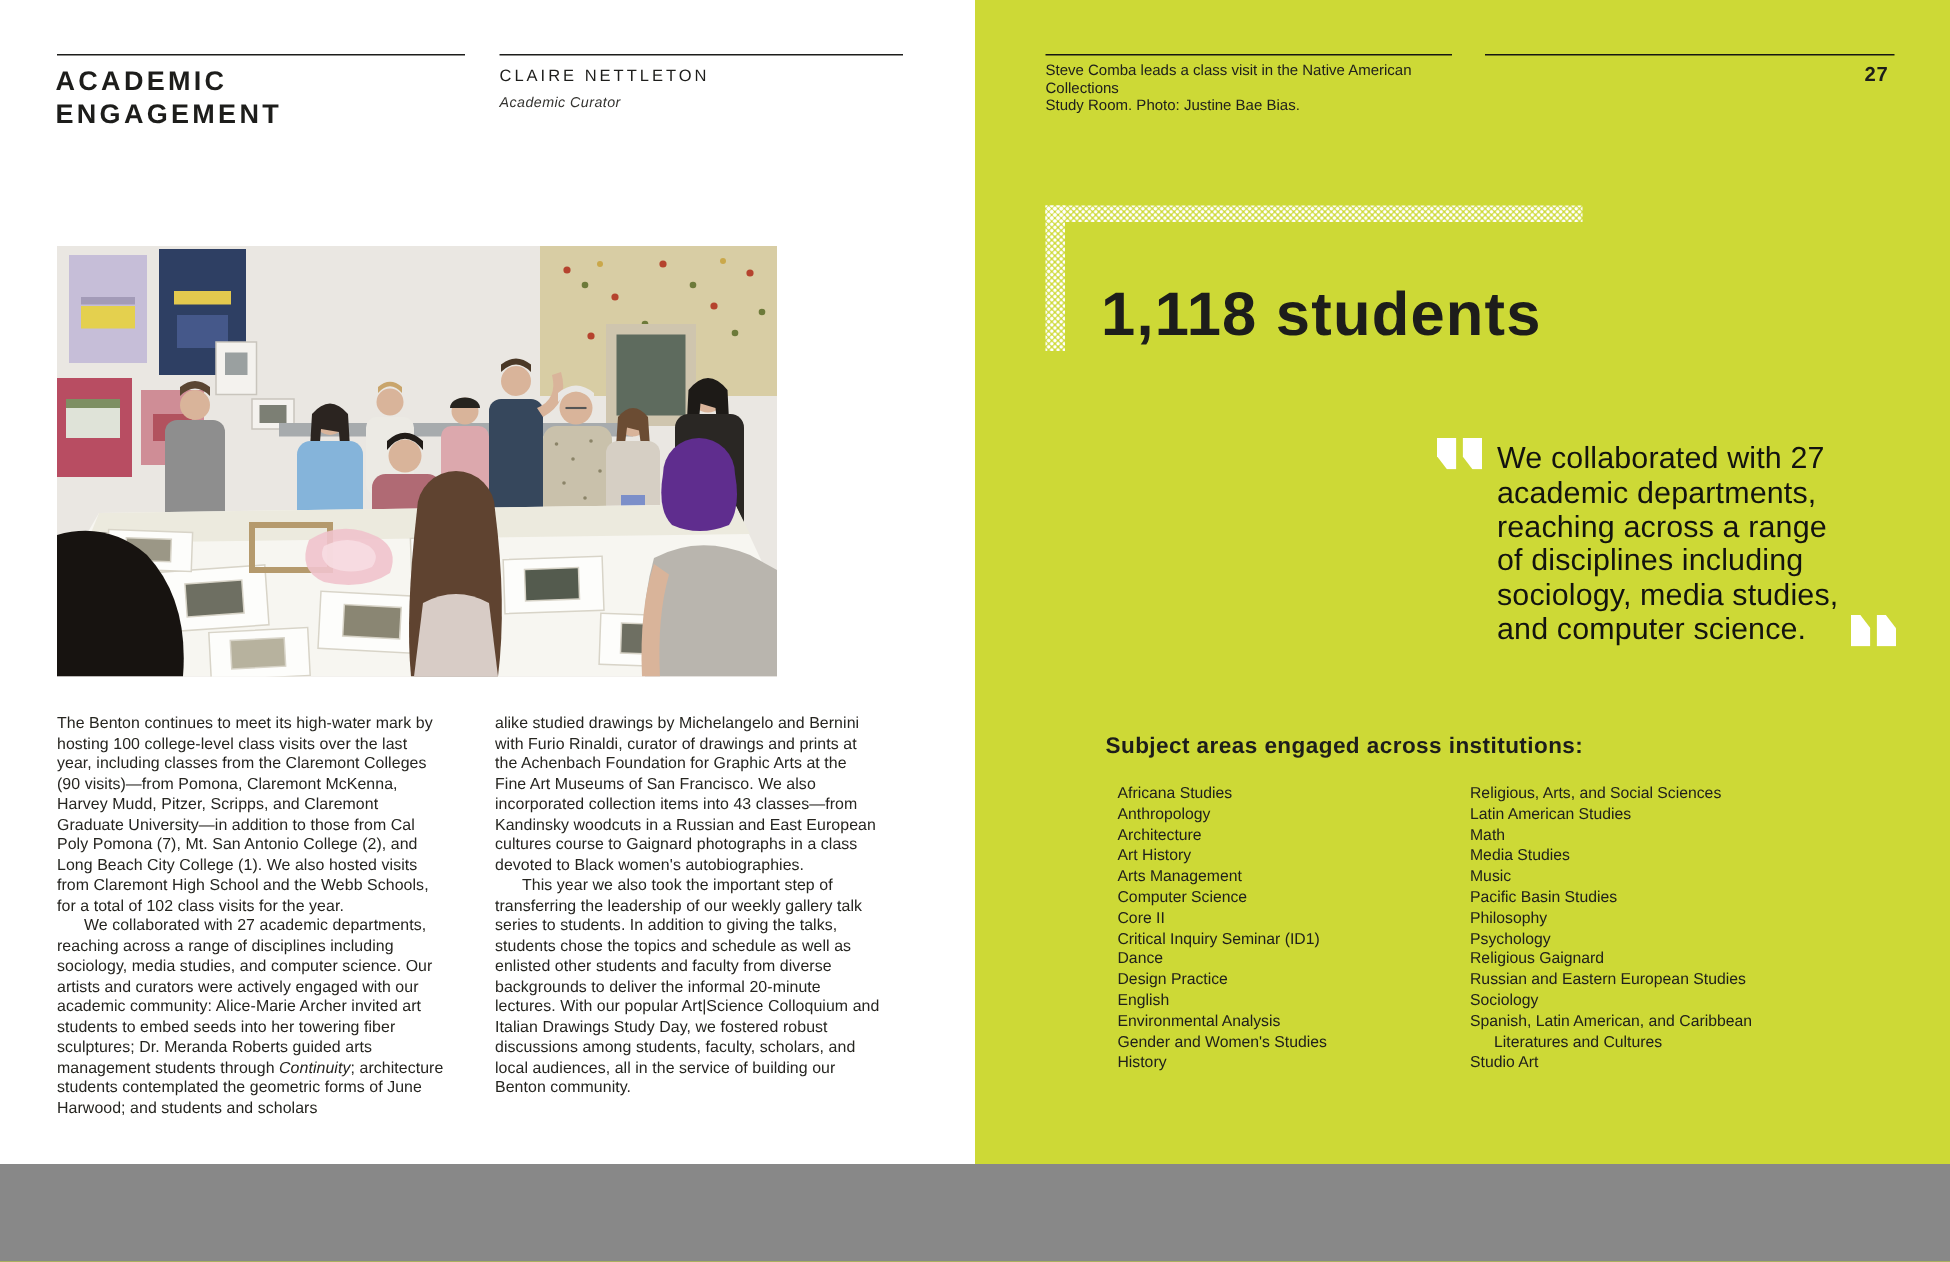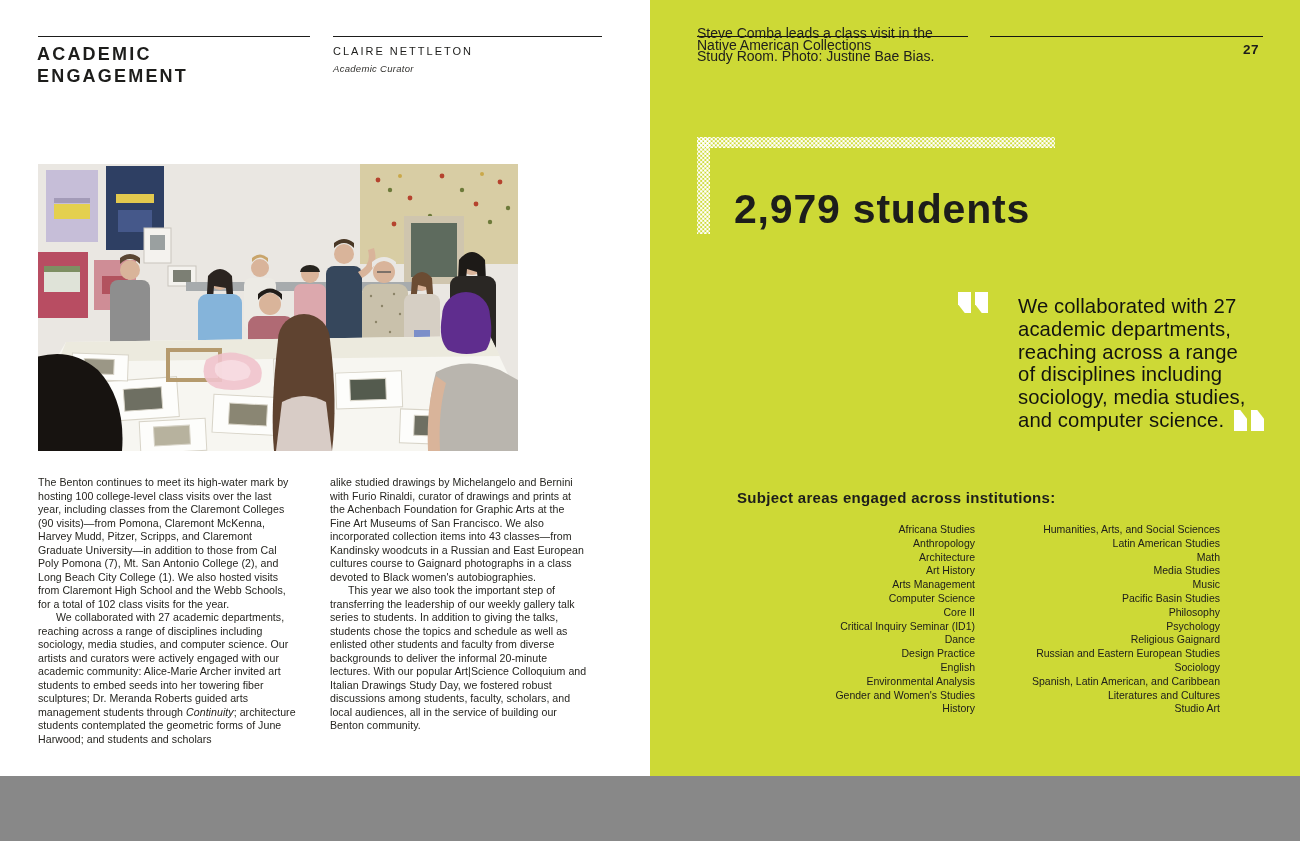--- a/index.html
+++ b/index.html
@@ -20,46 +20,46 @@
   .curator-role{left:333px;top:63px;font-size:9.5px;letter-spacing:0.3px;color:#33322f;font-style:italic;}
   .photo-wrap{left:38px;top:164px;width:480px;height:287px;background:#e9e6e1;}
   .body-col{top:476px;width:258px;font-size:10.6px;line-height:13.5px;letter-spacing:0.05px;color:#262520;}
   .body-col p{margin:0;}
   .body-col p.indent{text-indent:18px;}
   .it{font-style:italic;}
   .footer-label{top:802px;font-size:9.5px;font-weight:500;letter-spacing:1.1px;color:#222;}
 
   
   .green-half{left:650px;top:0;width:650px;height:841px;background:#cdd936;}
-  .caption{left:697px;top:28px;width:262px;font-size:14px;line-height:11.5px;color:#20201c;}
+  .caption{left:697px;top:42px;width:262px;font-size:10px;line-height:11.5px;color:#20201c;}
   .page-number{left:1243px;top:42px;font-size:13.5px;font-weight:700;letter-spacing:0.5px;}
   .dots{
     background-image:
       radial-gradient(#ffffff 1.05px, rgba(255,255,255,0) 1.4px),
       radial-gradient(#ffffff 1.05px, rgba(255,255,255,0) 1.4px);
     background-size:4.2px 4.2px, 4.2px 4.2px;
     background-position:0 0, 2.1px 2.1px;
   }
   .dots-h{left:697px;top:137px;width:358px;height:11px;}
   .dots-v{left:697px;top:137px;width:13px;height:97px;}
   .stat-label{left:736px;top:167px;font-size:16px;font-weight:700;letter-spacing:0.3px;}
   .stat-value{left:734px;top:186px;font-size:41px;font-weight:700;letter-spacing:0.8px;}
   .quote-text{left:998px;top:295px;font-size:20.3px;line-height:22.8px;letter-spacing:0.1px;color:#13130f;}
-  .quote-line{white-space:nowrap;margin-left:20px;}
+  .quote-line{white-space:nowrap;}
   .qmark{position:absolute;display:flex;gap:4px;}
   .qmark i{display:block;width:13px;height:21px;background:#ffffff;}
   .qmark.open i{clip-path:polygon(0 0,100% 0,100% 100%,52% 100%,0 58%);}
   .qmark.close i{clip-path:polygon(100% 100%,0 100%,0 0,48% 0,100% 42%);}
   .qmark.open{left:958px;top:292px;}
   .qmark.close{left:1234px;top:410px;}
   .subjects-heading{left:737px;top:489px;font-size:15px;font-weight:700;letter-spacing:0.3px;}
   .subj-col{top:523px;font-size:10.5px;line-height:13.8px;color:#20201b;}
   .subj-col-1{left:745px;width:230px;}
   .subj-col-2{left:980px;width:240px;}
-  .subj-item{padding-left:16px;text-indent:-16px;text-align:right;}
+  .subj-item{padding-left:16px;text-indent:-16px;}
 </style>
 </head>
 <body>
 
 <div class="page">
 
   <div class="rule" style="left:38px;top:36px;width:272px;"></div>
   <div class="rule" style="left:333px;top:36px;width:269px;"></div>
 
   <div class="abs section-title">ACADEMIC
@@ -227,21 +227,21 @@
 
   <div class="abs caption">
       <div class="caption-line">Steve Comba leads a class visit in the Native American Collections</div>
       <div class="caption-line">Study Room. Photo: Justine Bae Bias.</div>
     </div>
   <div class="abs page-number">27</div>
 
   <div class="abs dots dots-h"></div>
   <div class="abs dots dots-v"></div>
 
-  <div class="abs stat-value">2,979 students</div>
+  <div class="abs stat-value">1,118 students</div>
 
   <span class="qmark open">
       <i></i>
       <i></i>
     </span>
   <div class="abs quote-text">
       <div class="quote-line">We collaborated with 27</div>
       <div class="quote-line">academic departments,</div>
       <div class="quote-line">reaching across a range</div>
       <div class="quote-line">of disciplines including</div>
@@ -264,21 +264,21 @@
       <div class="subj-item">Core II</div>
       <div class="subj-item">Critical Inquiry Seminar (ID1)</div>
       <div class="subj-item">Dance</div>
       <div class="subj-item">Design Practice</div>
       <div class="subj-item">English</div>
       <div class="subj-item">Environmental Analysis</div>
       <div class="subj-item">Gender and Women's Studies</div>
       <div class="subj-item">History</div>
     </div>
   <div class="abs subj-col subj-col-2">
-      <div class="subj-item">Humanities, Arts, and Social Sciences</div>
+      <div class="subj-item">Religious, Arts, and Social Sciences</div>
       <div class="subj-item">Latin American Studies</div>
       <div class="subj-item">Math</div>
       <div class="subj-item">Media Studies</div>
       <div class="subj-item">Music</div>
       <div class="subj-item">Pacific Basin Studies</div>
       <div class="subj-item">Philosophy</div>
       <div class="subj-item">Psychology</div>
       <div class="subj-item">Religious Gaignard</div>
       <div class="subj-item">Russian and Eastern European Studies</div>
       <div class="subj-item">Sociology</div>

